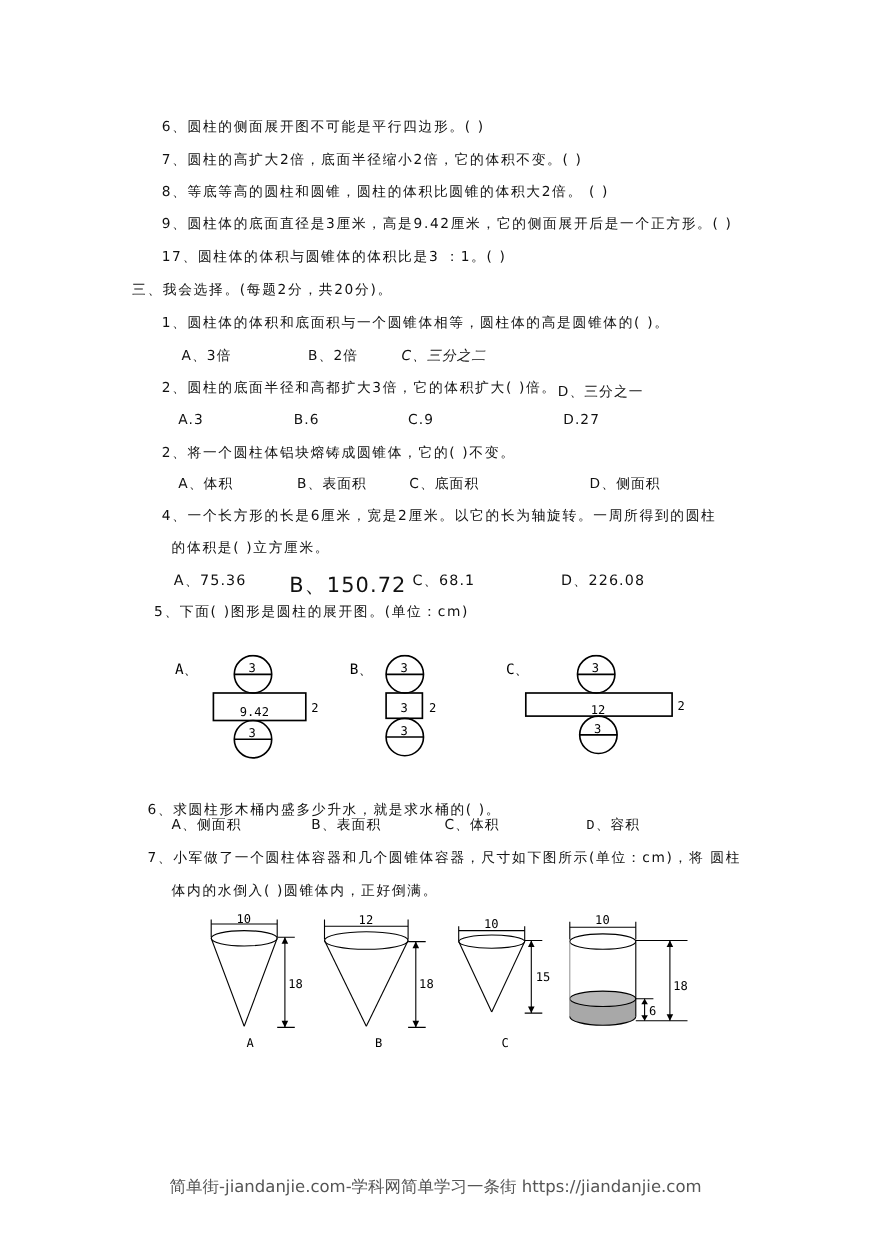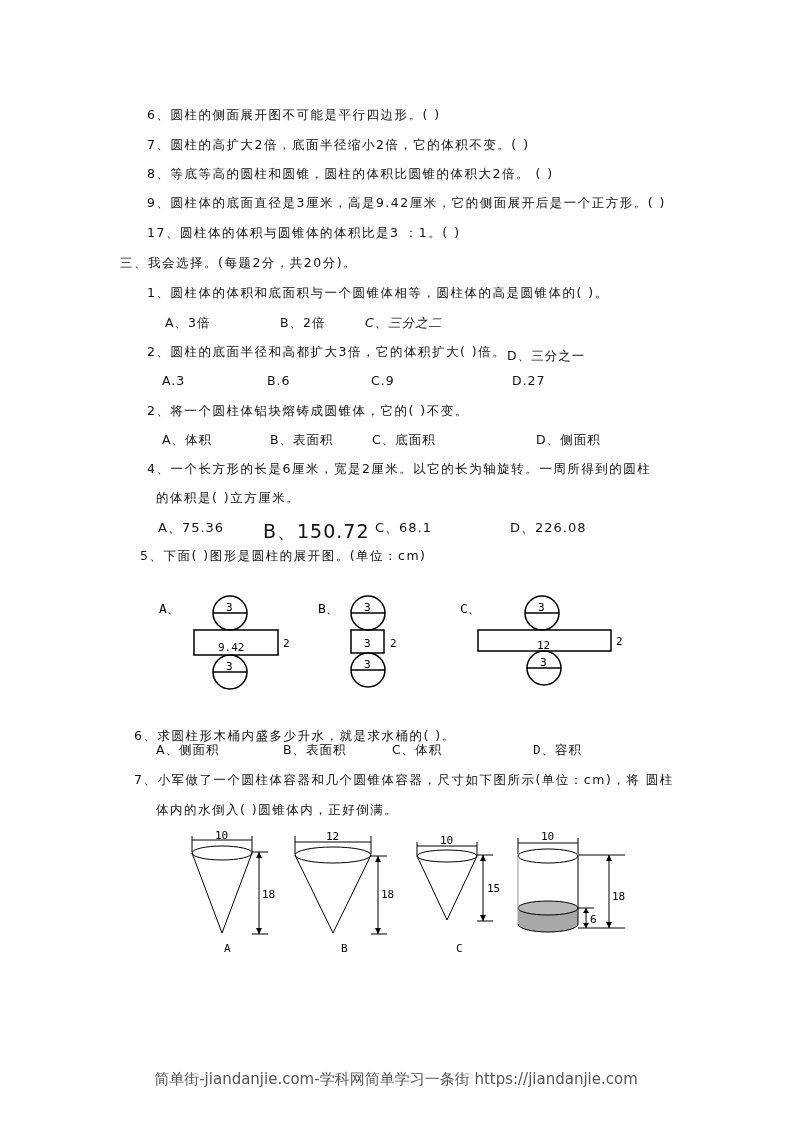--- a/index.html
+++ b/index.html
@@ -88,21 +88,21 @@
     <text x="388" y="16">3</text>
     <text x="387" y="54">12</text>
     <text x="466" y="50">2</text>
     <text x="390" y="71">3</text>
   </g>
 </svg>
 
 <div class="line" style="left:134px;top:712px;margin-top:16px;">6、求圆柱形木桶内盛多少升水，就是求水桶的(      )。</div>
 <div class="opt" style="left:156px;top:742px;">A、侧面积</div>
 <div class="opt" style="left:283px;top:742px;">B、表面积</div>
-<div class="opt" style="left:392px;top:742px;">C、体积</div>
+<div class="opt" style="left:404px;top:742px;">C、体积</div>
 <div class="opt" style="left:533px;top:742px;font-family:Liberation Mono, monospace;">D、容积</div>
 
 <div class="line" style="left:134px;top:772px;">7、小军做了一个圆柱体容器和几个圆锥体容器，尺寸如下图所示(单位：cm)，将 圆柱</div>
 <div class="line" style="left:156px;top:802px;">体内的水倒入(      )圆锥体内，正好倒满。</div>
 
 <svg class="fig" style="left:180px;top:828px;" width="460" height="130">
   <g stroke="#000" stroke-width="1" fill="none">
 
     <ellipse cx="42" cy="25" rx="30" ry="7"></ellipse>
     <line x1="12" y1="25" x2="42" y2="105"></line>

